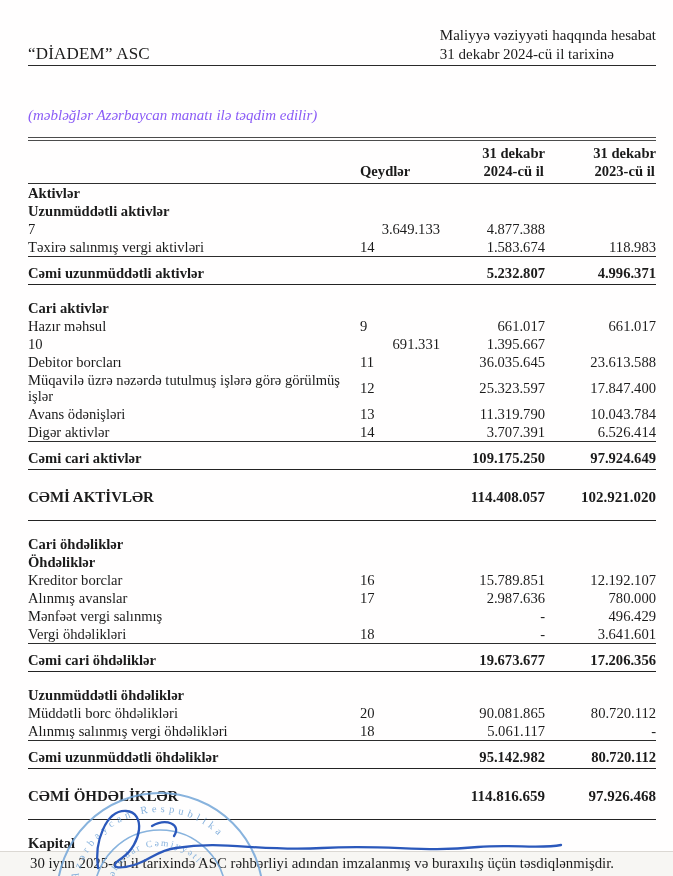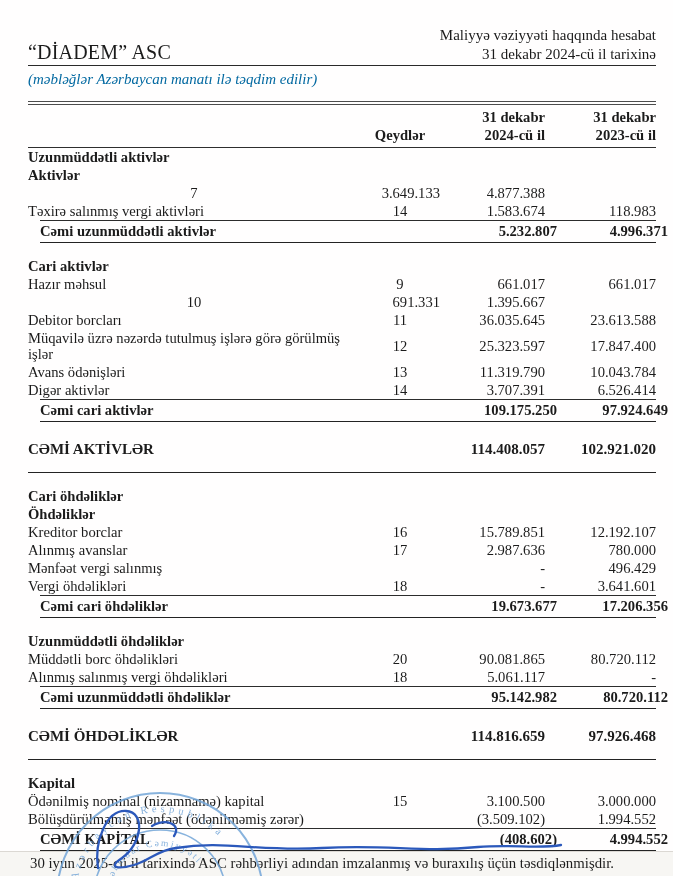--- a/index.html
+++ b/index.html
@@ -6,40 +6,40 @@
   .page{
     position:relative; width:673px; height:876px; overflow:hidden;
     background:#fffefe; color:#1b1b1b;
     font-family:"Liberation Serif","DejaVu Serif",serif;
   }
   .content{padding:26px 17px 0 28px;}
 
   
   .doc-header{display:flex; justify-content:space-between; align-items:flex-end;
     border-bottom:1.6px solid #2a2a2a; padding-bottom:1px;}
-  .company{font-size:20px; font-weight:400; letter-spacing:.2px;}
-  .report-title-block{text-align:right; font-size:15px; line-height:1.28;}
-  .subtitle{font-style:italic; font-size:15px; padding-top:5px; color:#0369a1;}
+  .company{font-size:17px; font-weight:400; letter-spacing:.2px;}
+  .report-title-block{font-size:15px; line-height:1.28;}
+  .subtitle{font-style:italic; font-size:15px; padding-top:5px; color:#8b5cf6;margin-top:36px;}
 
   
   .btable{margin-top:13px; font-size:14.6px;}
   .thead{display:grid; grid-template-columns:332px 80px 105px 111px;
     align-items:end; border-top:4px double #4c4c4c; border-bottom:1.6px solid #2e2e2e;
     padding:4px 0 3px; font-weight:700;}
-  .c-note{text-align:center;}
+  .c-note{text-align:left;}
   .c-v1,.c-v2{text-align:right;}
-  .colhead{display:inline-block; text-align:right; line-height:1.18;}
+  .colhead{display:inline-block; text-align:center; line-height:1.18;}
 
   .trow{display:grid; grid-template-columns:332px 80px 105px 111px;
     align-items:center; line-height:1.1; padding:1px 0;}
   .trow>div{min-height:1px;}
   .row-section{font-weight:700;}
   .row-item{}
   .row-total{font-weight:700; border-top:1.2px solid #2c2c2c; border-bottom:1.7px solid #232323;
-    padding:2px 0 3px;margin-left:12px;}
+    padding:8px 0 3px;}
   .row-grand{font-weight:700; font-size:15px; border-bottom:1.7px solid #232323;
     padding:5px 0 14px;}
   .row-spacer{height:14px; padding:0;}
 
   
   .scan-edge{position:absolute; left:0; top:851px; width:673px; height:25px;
     background:#f7f6f3; border-top:1px solid #dbd8d3;}
   .footer-note{position:absolute; left:30px; top:855px; width:630px;
     font-size:14.8px; color:#1d1d1d; z-index:5;}
 
@@ -74,27 +74,27 @@
         </div>
         <div class="c-v2">
           <span class="colhead">
             <span>31 dekabr</span><br>
             <span>2023-cü il</span>
           </span>
         </div>
       </div>
       <div id="tbody">
           <div class="trow row-section">
+            <div class="c-label">Aktivlər</div>
+            <div class="c-note"></div>
+            <div class="c-v1"></div>
+            <div class="c-v2"></div>
+          </div>
+          <div class="trow row-section">
             <div class="c-label">Uzunmüddətli aktivlər</div>
-            <div class="c-note"></div>
-            <div class="c-v1"></div>
-            <div class="c-v2"></div>
-          </div>
-          <div class="trow row-section">
-            <div class="c-label">Aktivlər</div>
             <div class="c-note"></div>
             <div class="c-v1"></div>
             <div class="c-v2"></div>
           </div>
           <div class="trow row-item">
             <div class="c-note">7</div>
             <div class="c-v1">3.649.133</div>
             <div class="c-v2">4.877.388</div>
           </div>
           <div class="trow row-item">

